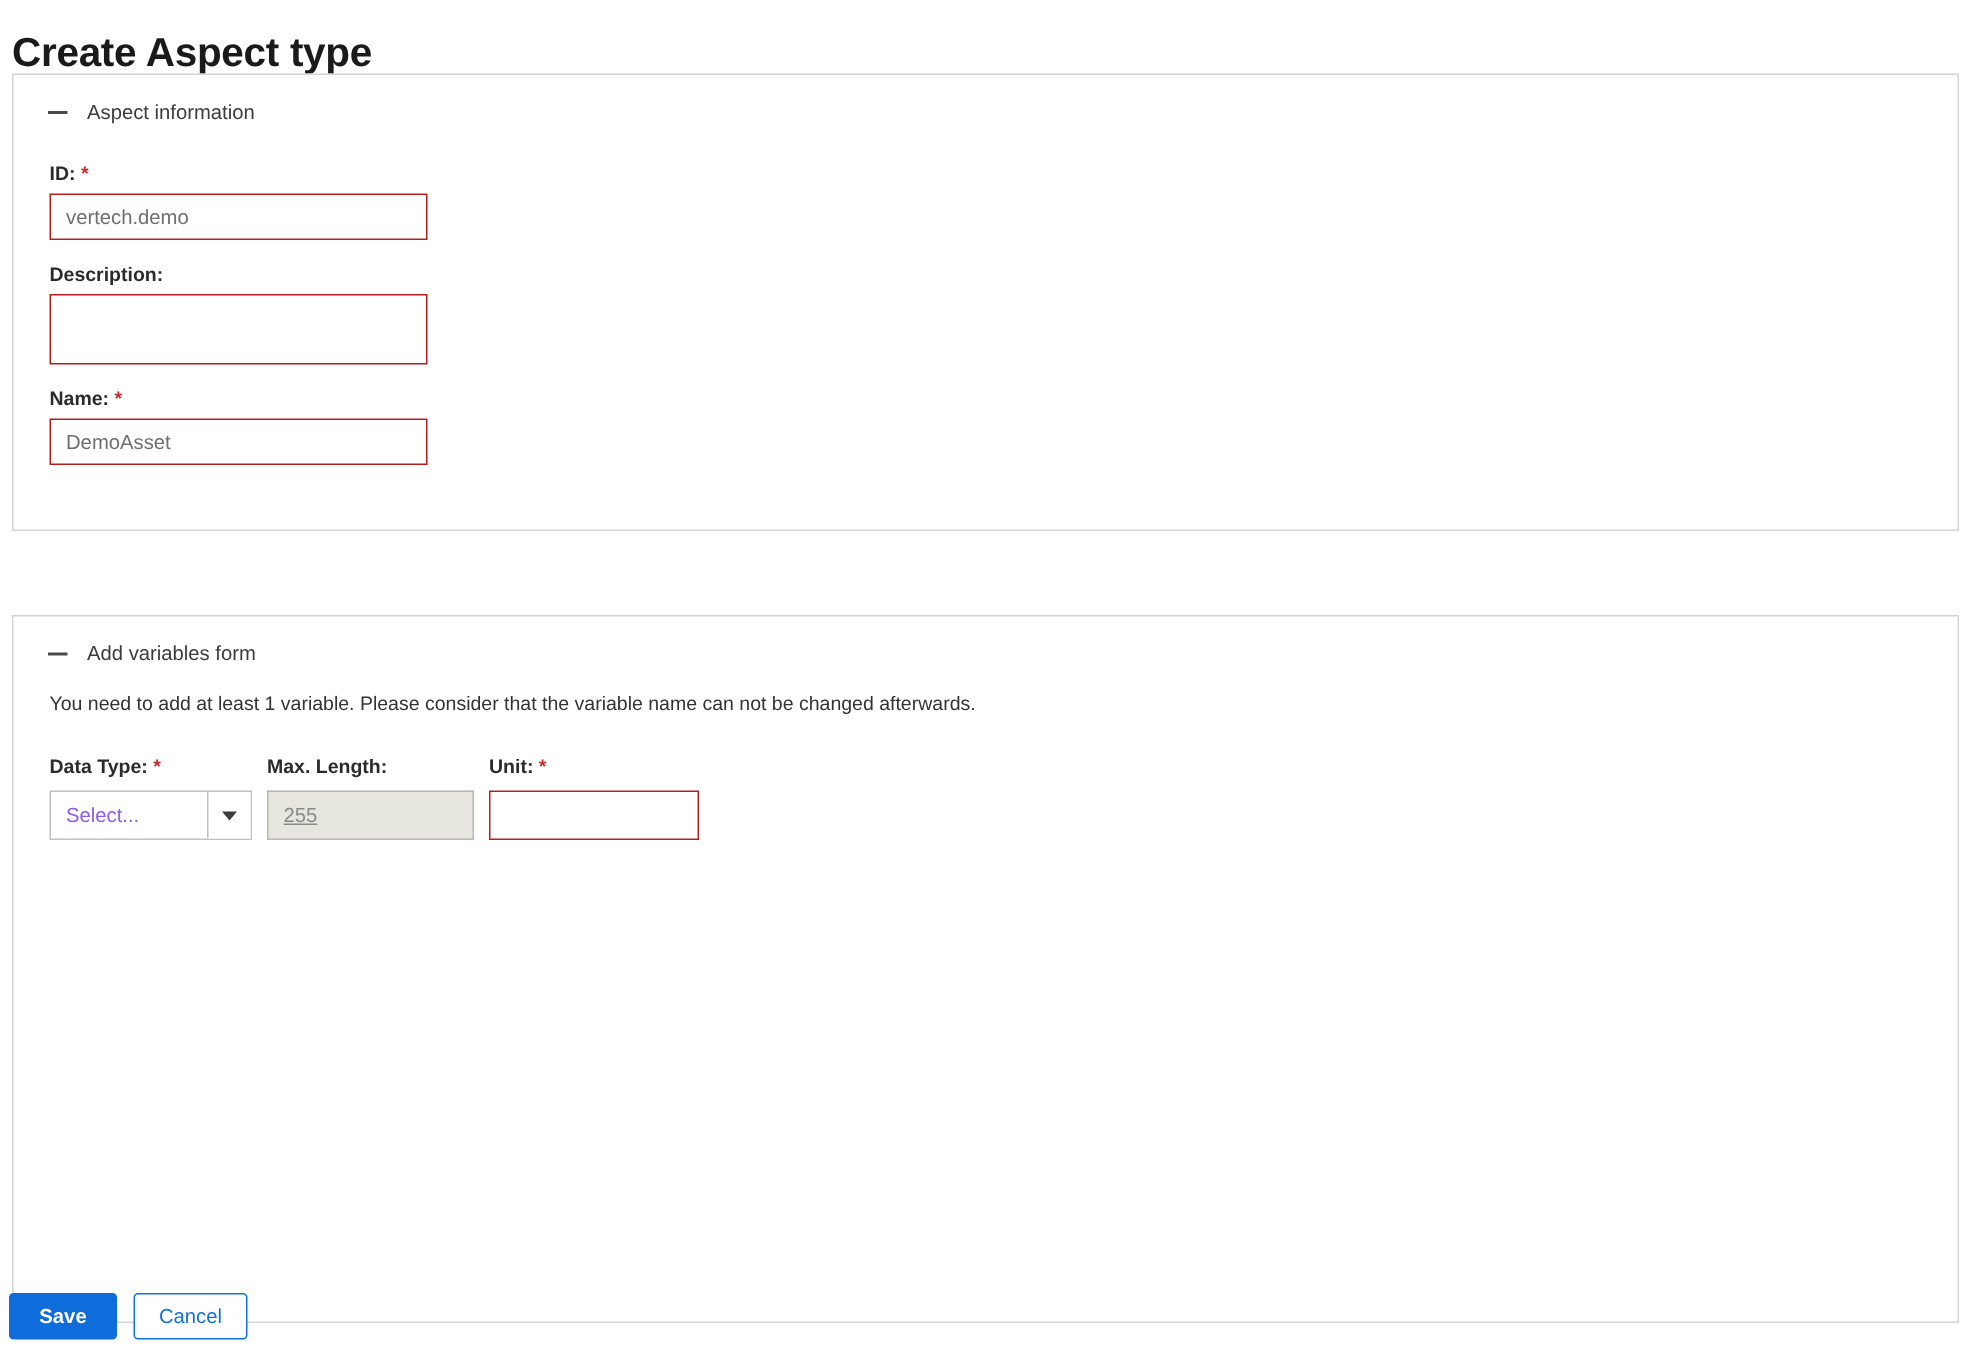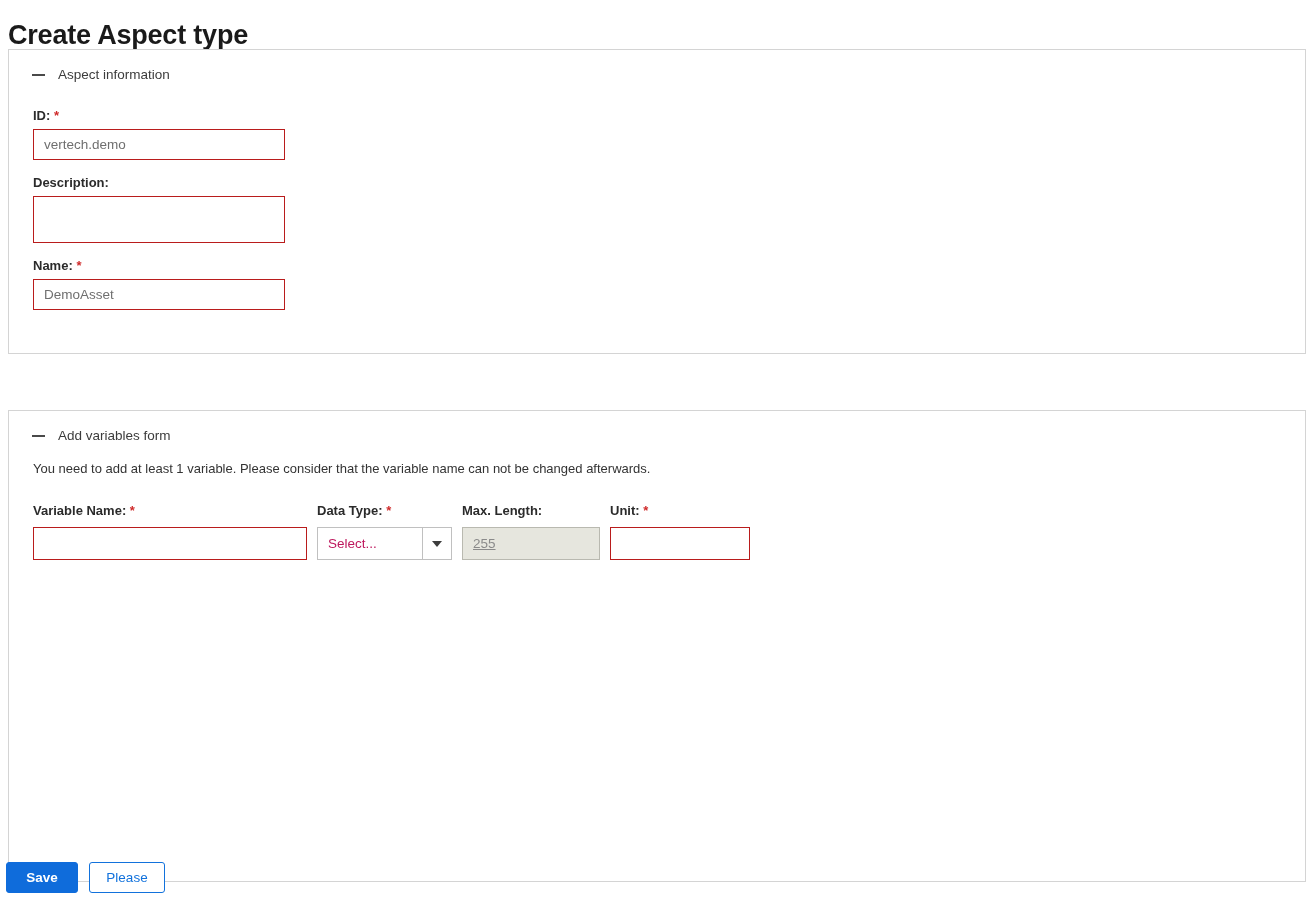--- a/index.html
+++ b/index.html
@@ -121,21 +121,21 @@
     background: #ffffff;
     display: flex;
     align-items: stretch;
     cursor: pointer;
   }
   .select-value {
     flex: 1;
     display: flex; align-items: center;
     padding-left: 10px;
     font-size: 13.5px;
-    color: #be185d;
+    color: #8b5cf6;
   }
   .select-arrow {
     width: 29px;
     border-left: 1px solid #c0c0c0;
     display: flex; align-items: center; justify-content: center;
     background: #ffffff;
   }
   .select-arrow i {
     display: block;
     width: 0; height: 0;
@@ -222,27 +222,20 @@
   <section class="panel" id="panel-variables">
     <div class="panel-header">
       <span class="collapse-icon"></span>
       <span>Add variables form</span>
     </div>
 
     <div class="helper-text">You need to add at least 1 variable. Please consider that the variable name can not be changed afterwards.</div>
 
     <div class="var-row">
 
-      <div class="var-col col-varname">
-        <div class="field-label">
-          <span>Variable Name:</span>
-          <span class="req">*</span>
-        </div>
-        <input class="txtinput empty" type="text" value="" style="">
-      </div>
 
       <div class="var-col col-datatype">
         <div class="field-label">
           <span>Data Type:</span>
           <span class="req">*</span>
         </div>
         <div class="select-box">
           <span class="select-value">Select...</span>
           <span class="select-arrow">
               <i></i>
@@ -262,16 +255,16 @@
         </div>
         <input class="txtinput empty" type="text" value="" style="">
       </div>
 
     </div>
 
   </section>
 
   <div class="footer">
     <button class="btn-primary">Save</button>
-    <button class="btn-secondary">Please</button>
+    <button class="btn-secondary">Cancel</button>
   </div>
 
 </div>
 
 </body></html>

